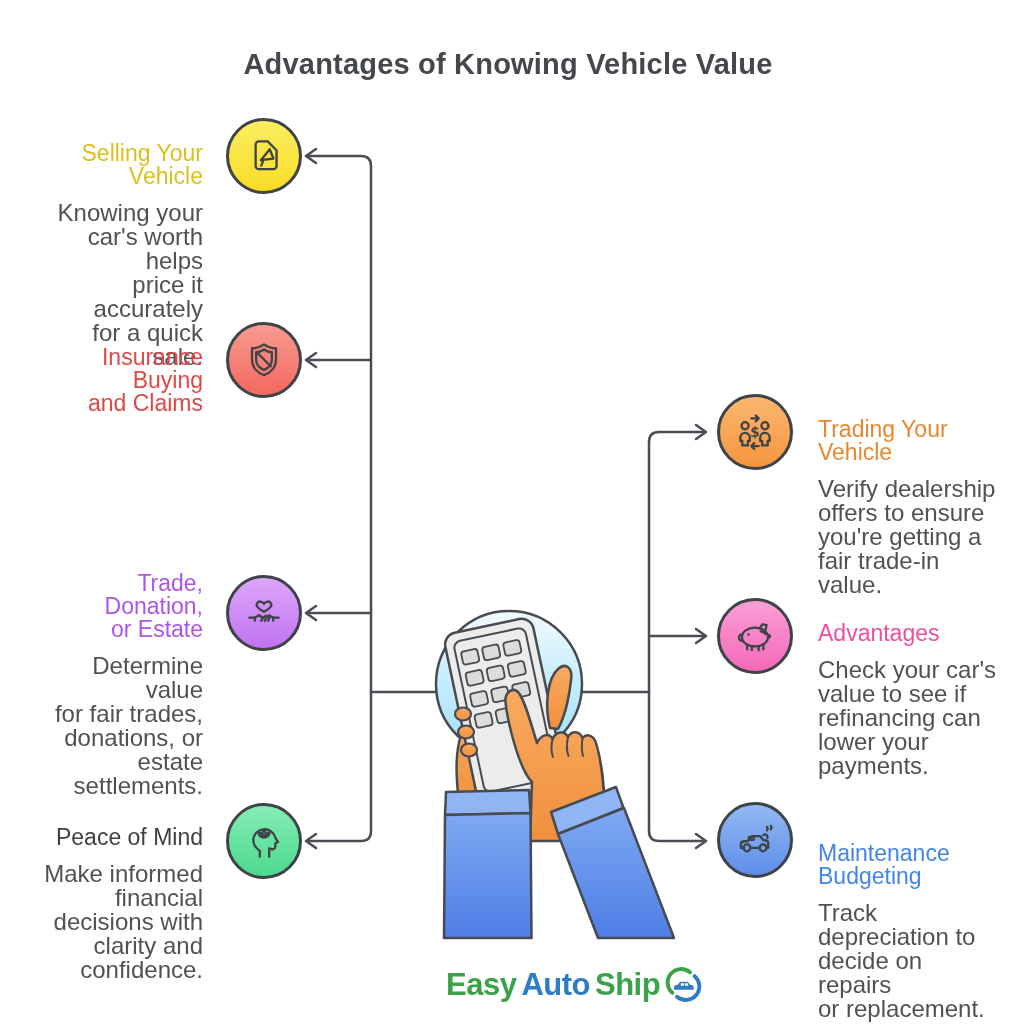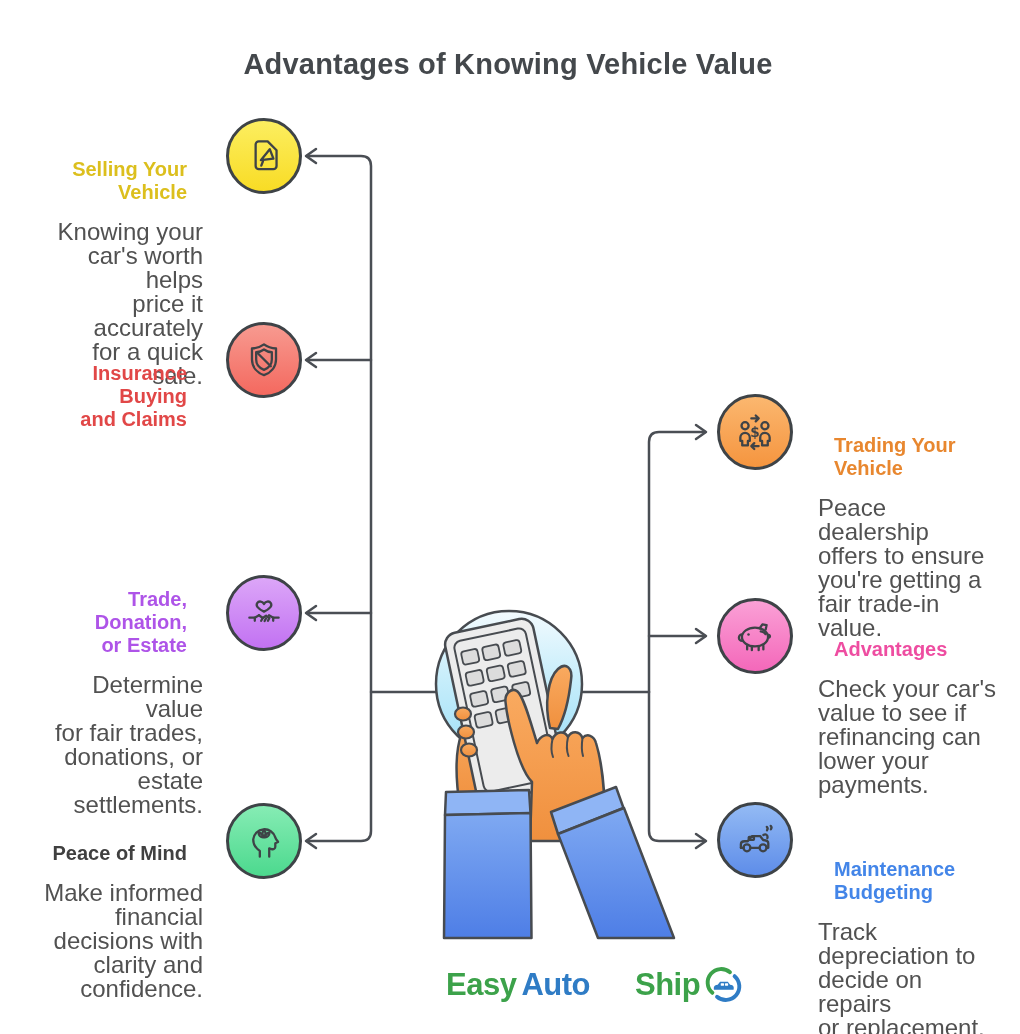--- a/index.html
+++ b/index.html
@@ -2,21 +2,21 @@
 <html><head>
 <meta charset="utf-8">
 <style>
   html,body{margin:0;padding:0;background:#fff;}
   #canvas{position:relative;width:1020px;height:1034px;background:#fff;overflow:hidden;
           font-family:"Liberation Sans",sans-serif;}
   .page-title{position:absolute;left:0;top:48px;width:1016px;text-align:center;
           font-size:29px;font-weight:bold;color:#44484C;letter-spacing:.2px;}
   svg.overlay{position:absolute;left:0;top:0;pointer-events:none;}
   .item{position:absolute;}
-  .item .heading{margin:16px;font-size:20px;line-height:23px;font-weight:bold;white-space:pre-line;}
+  .item .heading{margin:0;font-size:23px;line-height:23px;font-weight:normal;white-space:pre-line;}
   .item .body{margin:13px 0 0 0;font-size:24px;line-height:24px;color:#515151;white-space:pre-line;}
   .item.left{left:35px;width:168px;text-align:right;}
   .item.right{left:818px;width:178px;text-align:left;}
   .icon-circle{position:absolute;width:76px;height:76px;border-radius:50%;
           border:3px solid #3E4347;box-sizing:border-box;display:flex;
           align-items:center;justify-content:center;}
   .g-yellow{background:linear-gradient(180deg,#FCEE60 0%,#F8DC25 100%);}
   .g-red{background:linear-gradient(180deg,#F79A90 0%,#F4695F 100%);}
   .g-purple{background:linear-gradient(180deg,#DCA6F8 0%,#C272F2 100%);}
   .g-green{background:linear-gradient(180deg,#86ECB4 0%,#4CD98E 100%);}
@@ -84,21 +84,21 @@
     <p class="body">Make informed
 financial
 decisions with
 clarity and
 confidence.</p>
   </div>
 
   <div class="item right" style="top:418px">
     <h3 class="heading" style="color: rgb(232, 135, 47);">Trading Your
 Vehicle</h3>
-    <p class="body">Peace dealership
+    <p class="body">Verify dealership
 offers to ensure
 you're getting a
 fair trade-in value.</p>
   </div>
   <div class="item right" style="top:622px">
     <h3 class="heading" style="color: rgb(238, 77, 161);">Advantages</h3>
     <p class="body">Check your car's
 value to see if
 refinancing can
 lower your
@@ -234,21 +234,21 @@
       <path d="M46 196 L129 194 L130.5 217 L45 219 Z" fill="#8FB5F5"></path>
       <path d="M45 219 L130.5 217 L131.5 342 L44 342 Z" fill="url(#gs)"></path>
       <path d="M151 216 L216 191 L223.5 212 L158 238 Z" fill="#8FB5F5"></path>
       <path d="M158 238 L224 212 L274 342 L198 342 Z" fill="url(#gs)"></path>
     </g>
   </svg>
 
   <div class="logo">
     <span class="logo-text" style="color: rgb(60, 162, 74);">Easy</span>
       <span class="logo-text" style="color: rgb(47, 124, 197);">Auto</span>
-      <span class="logo-text" style="color: rgb(60, 162, 74); margin-left: 40px;">Ship</span>
+      <span class="logo-text" style="color: rgb(60, 162, 74);">Ship</span>
     <svg width="37" height="37" viewBox="0 0 40 40">
       <path d="M8 29 A14.5 14.5 0 0 1 27 6.8" fill="none" stroke="#3CA24A" stroke-width="4.2" stroke-linecap="round"></path>
       <path d="M32 11 A14.5 14.5 0 0 1 13 33.2" fill="none" stroke="#2F7CC5" stroke-width="4.2" stroke-linecap="round"></path>
       <path d="M9.5 23.5 c.2 -2 2 -3.1 4.2 -3.1 l2.6 -3.3 h8.4 l2.4 3.3 c2.3 0 4 1.2 4 3 l-.2 2.4 H9.6 Z" fill="#2F7CC5" stroke="none"></path>
       <rect x="17" y="18.6" width="3.6" height="2.7" rx=".5" fill="#fff"></rect>
       <rect x="21.6" y="18.6" width="3.4" height="2.7" rx=".5" fill="#fff"></rect>
     </svg>
   </div>
 
 </div>

